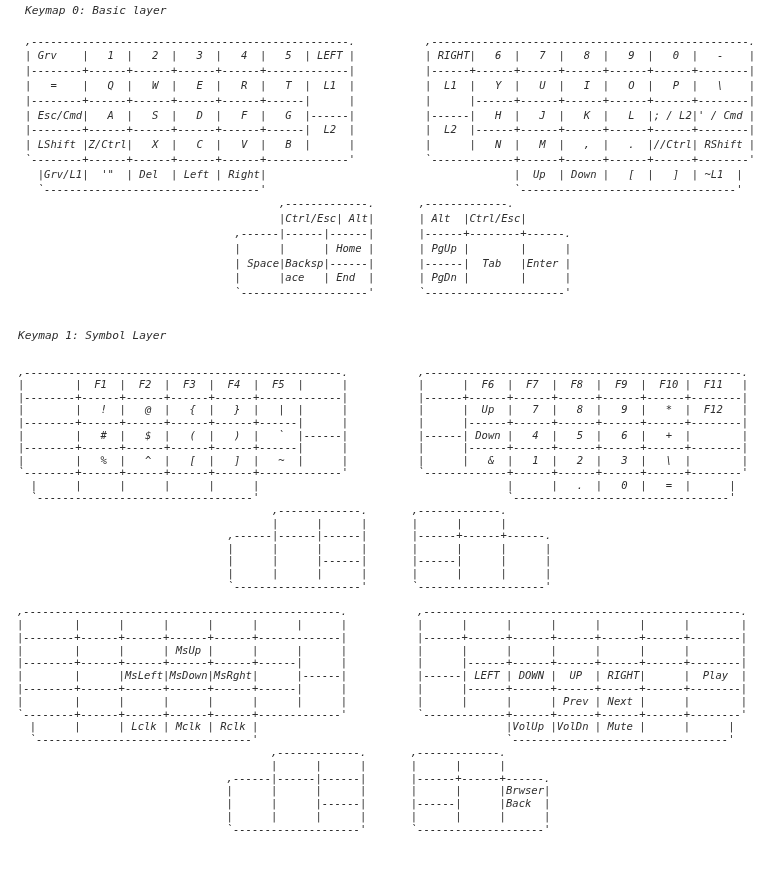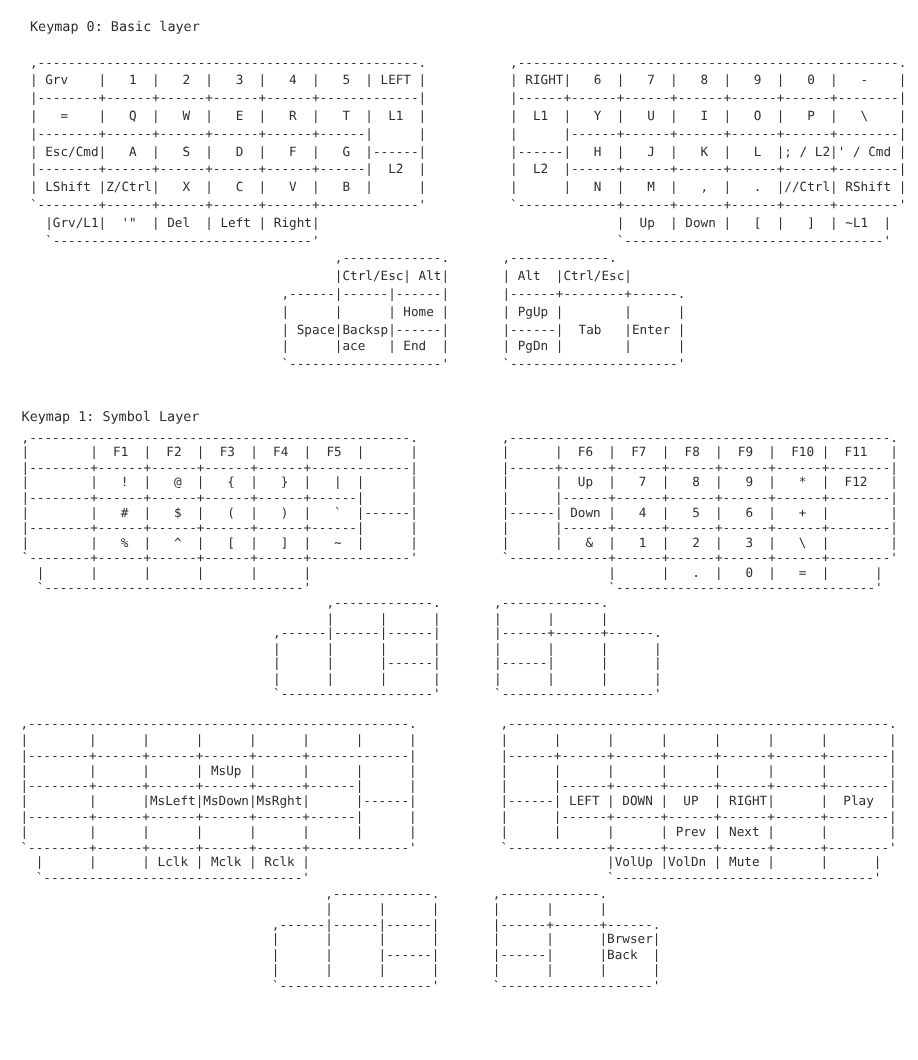--- a/index.html
+++ b/index.html
@@ -6,42 +6,43 @@
     margin: 0;
     padding: 0;
     background: #ffffff;
   }
   body {
     width: 765px;
     height: 883px;
     overflow: hidden;
   }
   .doc {
-    padding-top: 16px;
+    padding-top: 4px;
     font-family: "DejaVu Sans Mono", "Liberation Mono", monospace;
     color: #2e2e2e;
+    font-style: italic;
   }
   pre {
     margin: 0;
     font-family: inherit;
     white-space: pre;
   }
   .keymap-section .title {
     font-size: 11.2px;
   }
   .keymap-section .art {
     font-size: 10.55px;
   }
   
   .s0 { padding-left: 25px; margin-bottom: 30px; }
   .s0 .title { line-height: 14.8px; margin-bottom: 14.8px; }
   .s0 .art   { line-height: 14.8px; }
   
   .s1 { padding-left: 18px; margin-bottom: 13px; }
-  .s1 .title { line-height: 12.6px; margin-bottom: 4px; }
+  .s1 .title { line-height: 12.6px; margin-bottom: 23px; }
   .s1 .art   { line-height: 12.6px; }
   
   .s2 { padding-left: 17px; }
   .s2 .title { line-height: 12.8px; margin-bottom: 12.8px; }
   .s2 .art   { line-height: 12.8px; }
 </style>
 </head>
 <body style="background: rgb(255, 255, 255);">
 
 <div class="doc" style="color: rgb(46, 46, 46);">

